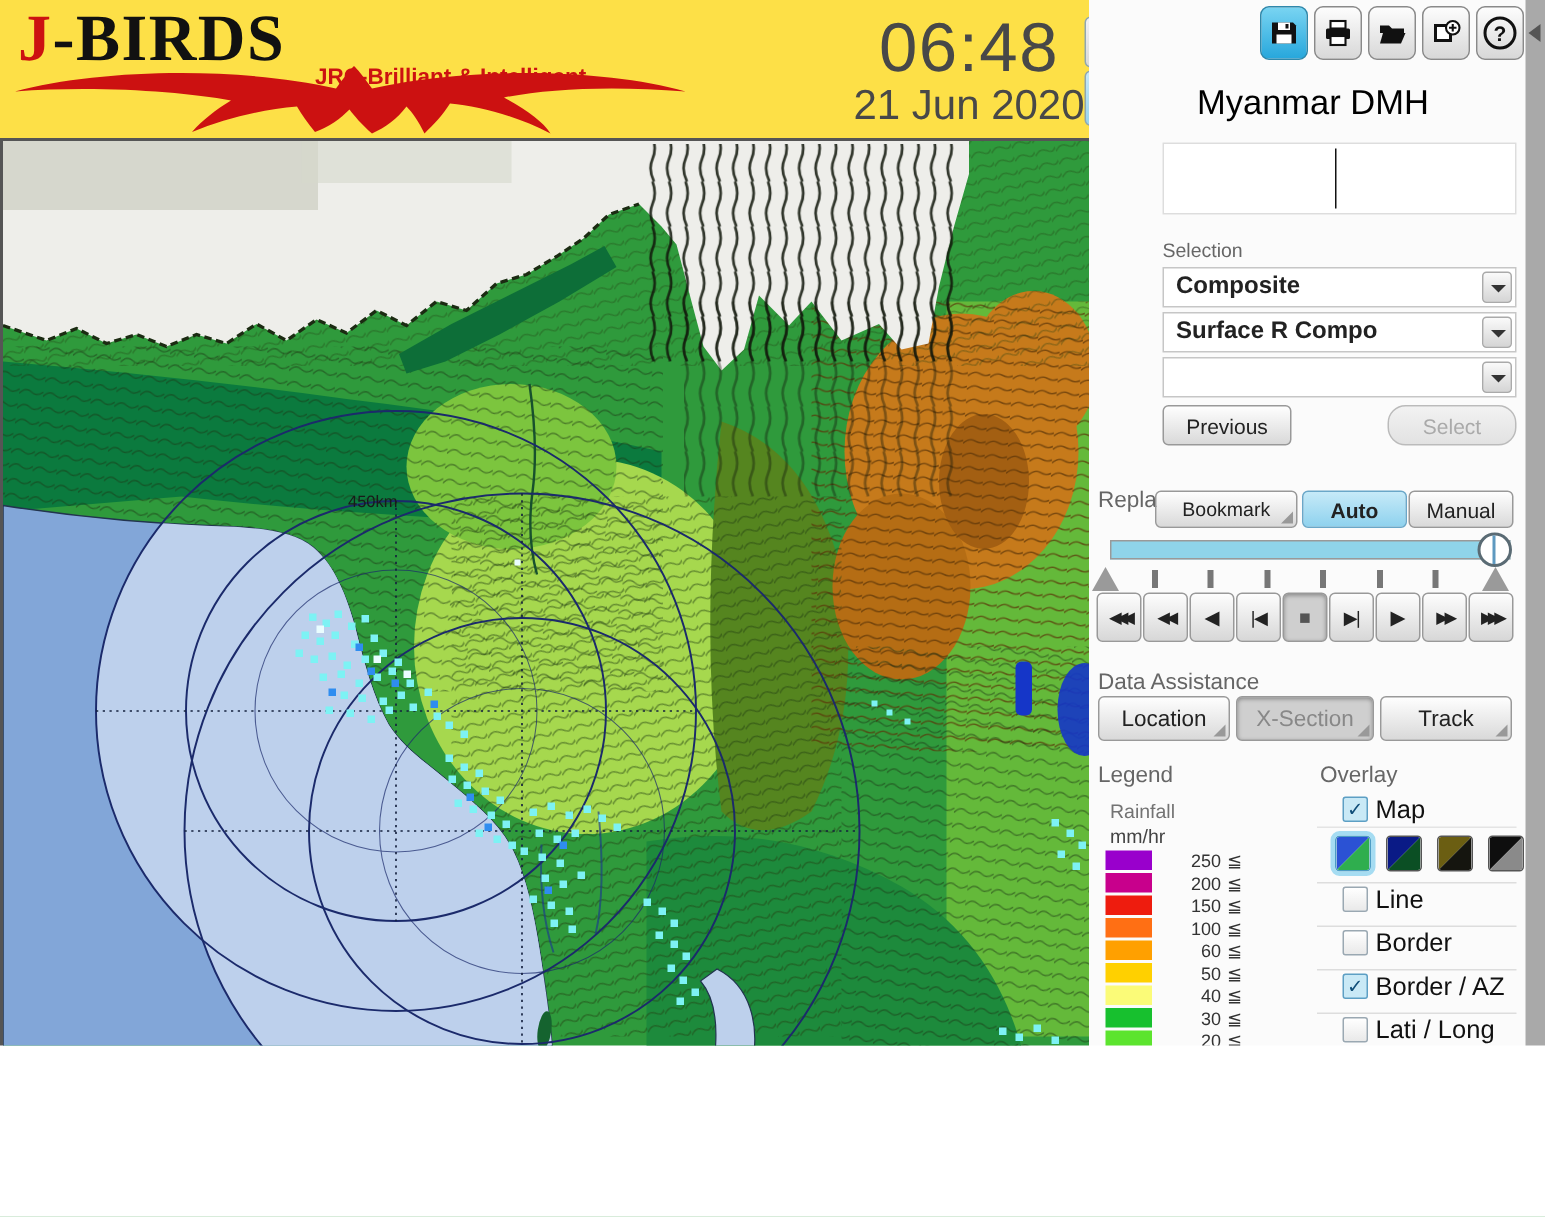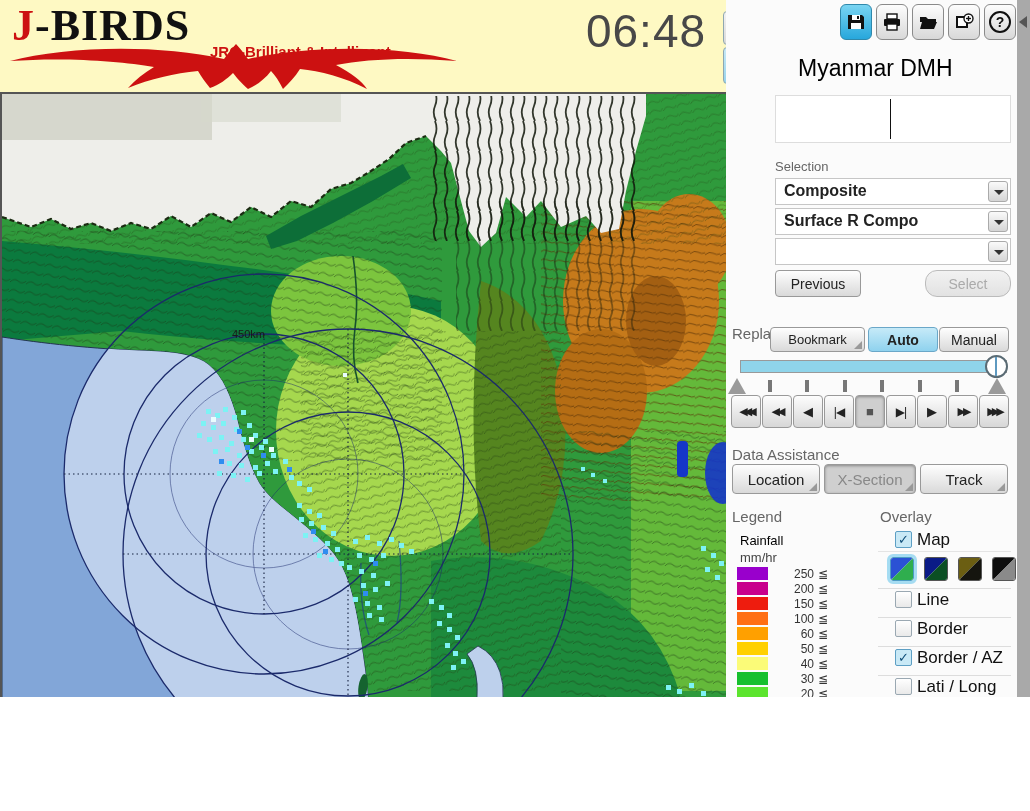--- a/index.html
+++ b/index.html
@@ -1,21 +1,21 @@
 <!DOCTYPE html>
 <html><head>
 <meta charset="utf-8">
 <style>
   * { margin:0; padding:0; box-sizing:border-box; }
   html,body { background:#fff; }
   body { font-family:"Liberation Sans","DejaVu Sans",sans-serif; }
   .app { position:relative; width:1030px; height:811px; background:#fff; overflow:hidden; }
 
   
-  .header { position:absolute; left:0; top:0; width:726px; height:93px; background:#fef9c3; }
+  .header { position:absolute; left:0; top:0; width:726px; height:93px; background:#fde047; }
   .brand { position:absolute; left:12px; top:0px; font-family:"Liberation Serif","DejaVu Serif",serif;
            font-weight:bold; font-size:44px; letter-spacing:1px; color:#111; }
   .brand .j { color:#cc1111; }
   .tagline { position:absolute; left:210px; top:9px; color:#cc1111; font-weight:bold; font-size:15px; line-height:17px; white-space:pre; }
   .eagle { position:absolute; left:6px; top:44px; }
   .warning-btn { position:absolute; left:484px; top:8px; width:76px; height:52px; background:#fff;
                  border:1px solid #e0e0e0; color:#999; font-size:15px; display:flex; align-items:center;
                  justify-content:center; }
   .grip { position:absolute; right:2px; bottom:2px; width:0; height:0;
           border-left:8px solid transparent; border-bottom:8px solid #999; }
@@ -105,20 +105,21 @@
       <div>JRC-Brilliant &amp; Intelligent</div>
       <div>Radar  Dialogic  System</div>
     </div>
     <svg class="eagle" width="455" height="46" viewBox="0 0 455 46">
       <path fill="#cc1111" d="M4,17 C60,2 152,0 218,15 C223,8 227,3 230,0 C233,3 237,8 242,15 C308,0 398,2 451,17
         C402,13 360,15 330,21 C345,29 356,37 361,45 C338,33 314,27 294,25 C289,33 283,39 277,45 C273,37 269,31 265,27
         C259,35 251,41 242,45 C235,39 230,33 227,29 C221,35 213,41 204,44 C199,38 195,32 192,27 C169,29 144,35 122,44
         C129,36 138,29 148,23 C115,17 58,13 4,17 Z"></path>
     </svg>
     <div class="clock-time">06:48</div>
+    <div class="clock-date">21 Jun 2020</div>
   </div>
   <div class="tz-btn tz-utc">UTC</div>
   <div class="tz-btn tz-mmt">MMT</div>
 
   <div class="map-wrap">
     <svg width="724" height="603" viewBox="1 93 724 603">
       <defs>
         <pattern id="rg" width="16" height="10" patternUnits="userSpaceOnUse" patternTransform="rotate(8)">
           <path d="M0,7 Q4,2 8,5 T16,4" stroke="#1c3514" stroke-width="1" fill="none"></path>
         </pattern>
@@ -365,21 +366,21 @@
     <div class="btn pressed" style="left:98px; top:464px; width:92px; height:30px; font-size:15px;">
       <span>X-Section</span>
       <span class="grip"></span>
     </div>
     <div class="btn" style="left:194px; top:464px; width:88px; height:30px; font-size:15px;">
       <span>Track</span>
       <span class="grip"></span>
     </div>
 
     <div class="sec-label" style="left:6px; top:508px; font-size:15px;">Legend</div>
-    <div class="sec-label" style="left:14px; top:533px; color:#000000;">Rainfall</div>
+    <div class="sec-label" style="left:14px; top:533px; color:#737373;">Rainfall</div>
     <div class="sec-label" style="left:14px; top:550px; color:#444;">mm/hr</div>
 
     <div class="legend-swatch" style="top: 567px; background-color: rgb(153, 0, 204);"></div>
     <div class="legend-val" style="top:567px;">250</div>
     <div class="legend-op" style="top:567px;">≦</div>
     <div class="legend-swatch" style="top: 582px; background-color: rgb(200, 0, 140);"></div>
     <div class="legend-val" style="top:582px;">200</div>
     <div class="legend-op" style="top:582px;">≦</div>
     <div class="legend-swatch" style="top: 597px; background-color: rgb(238, 28, 14);"></div>
     <div class="legend-val" style="top:597px;">150</div>

